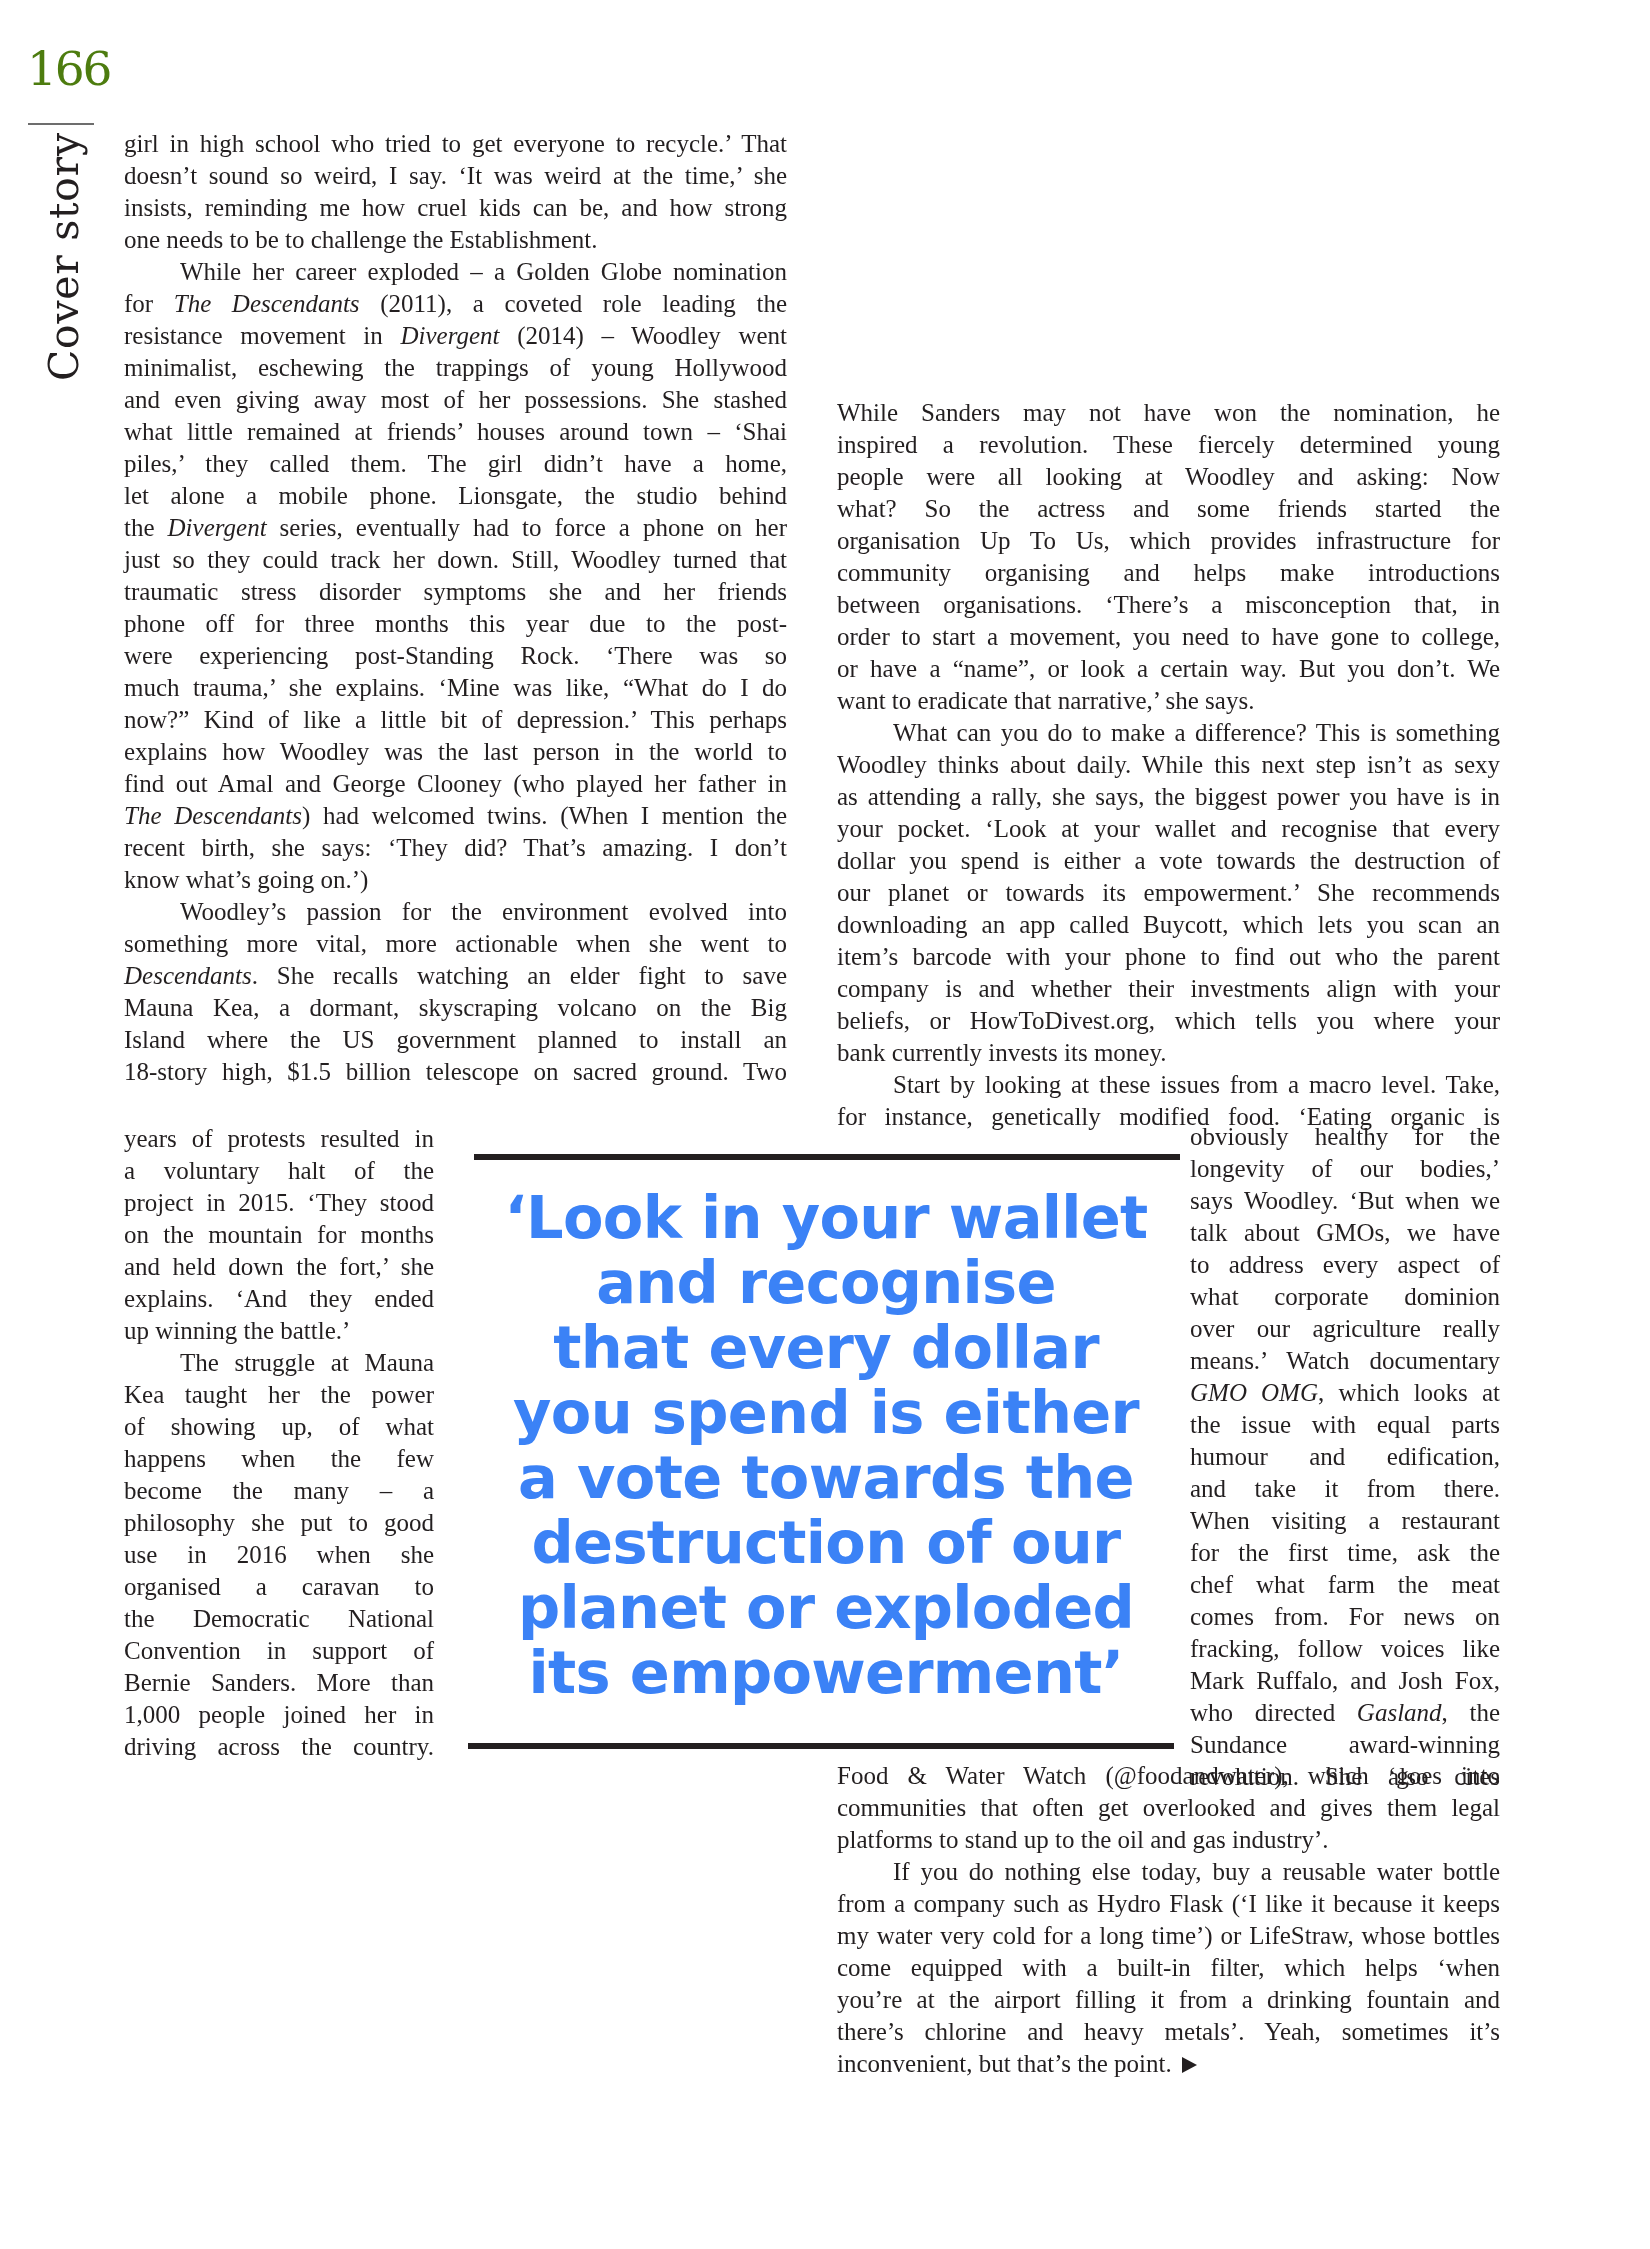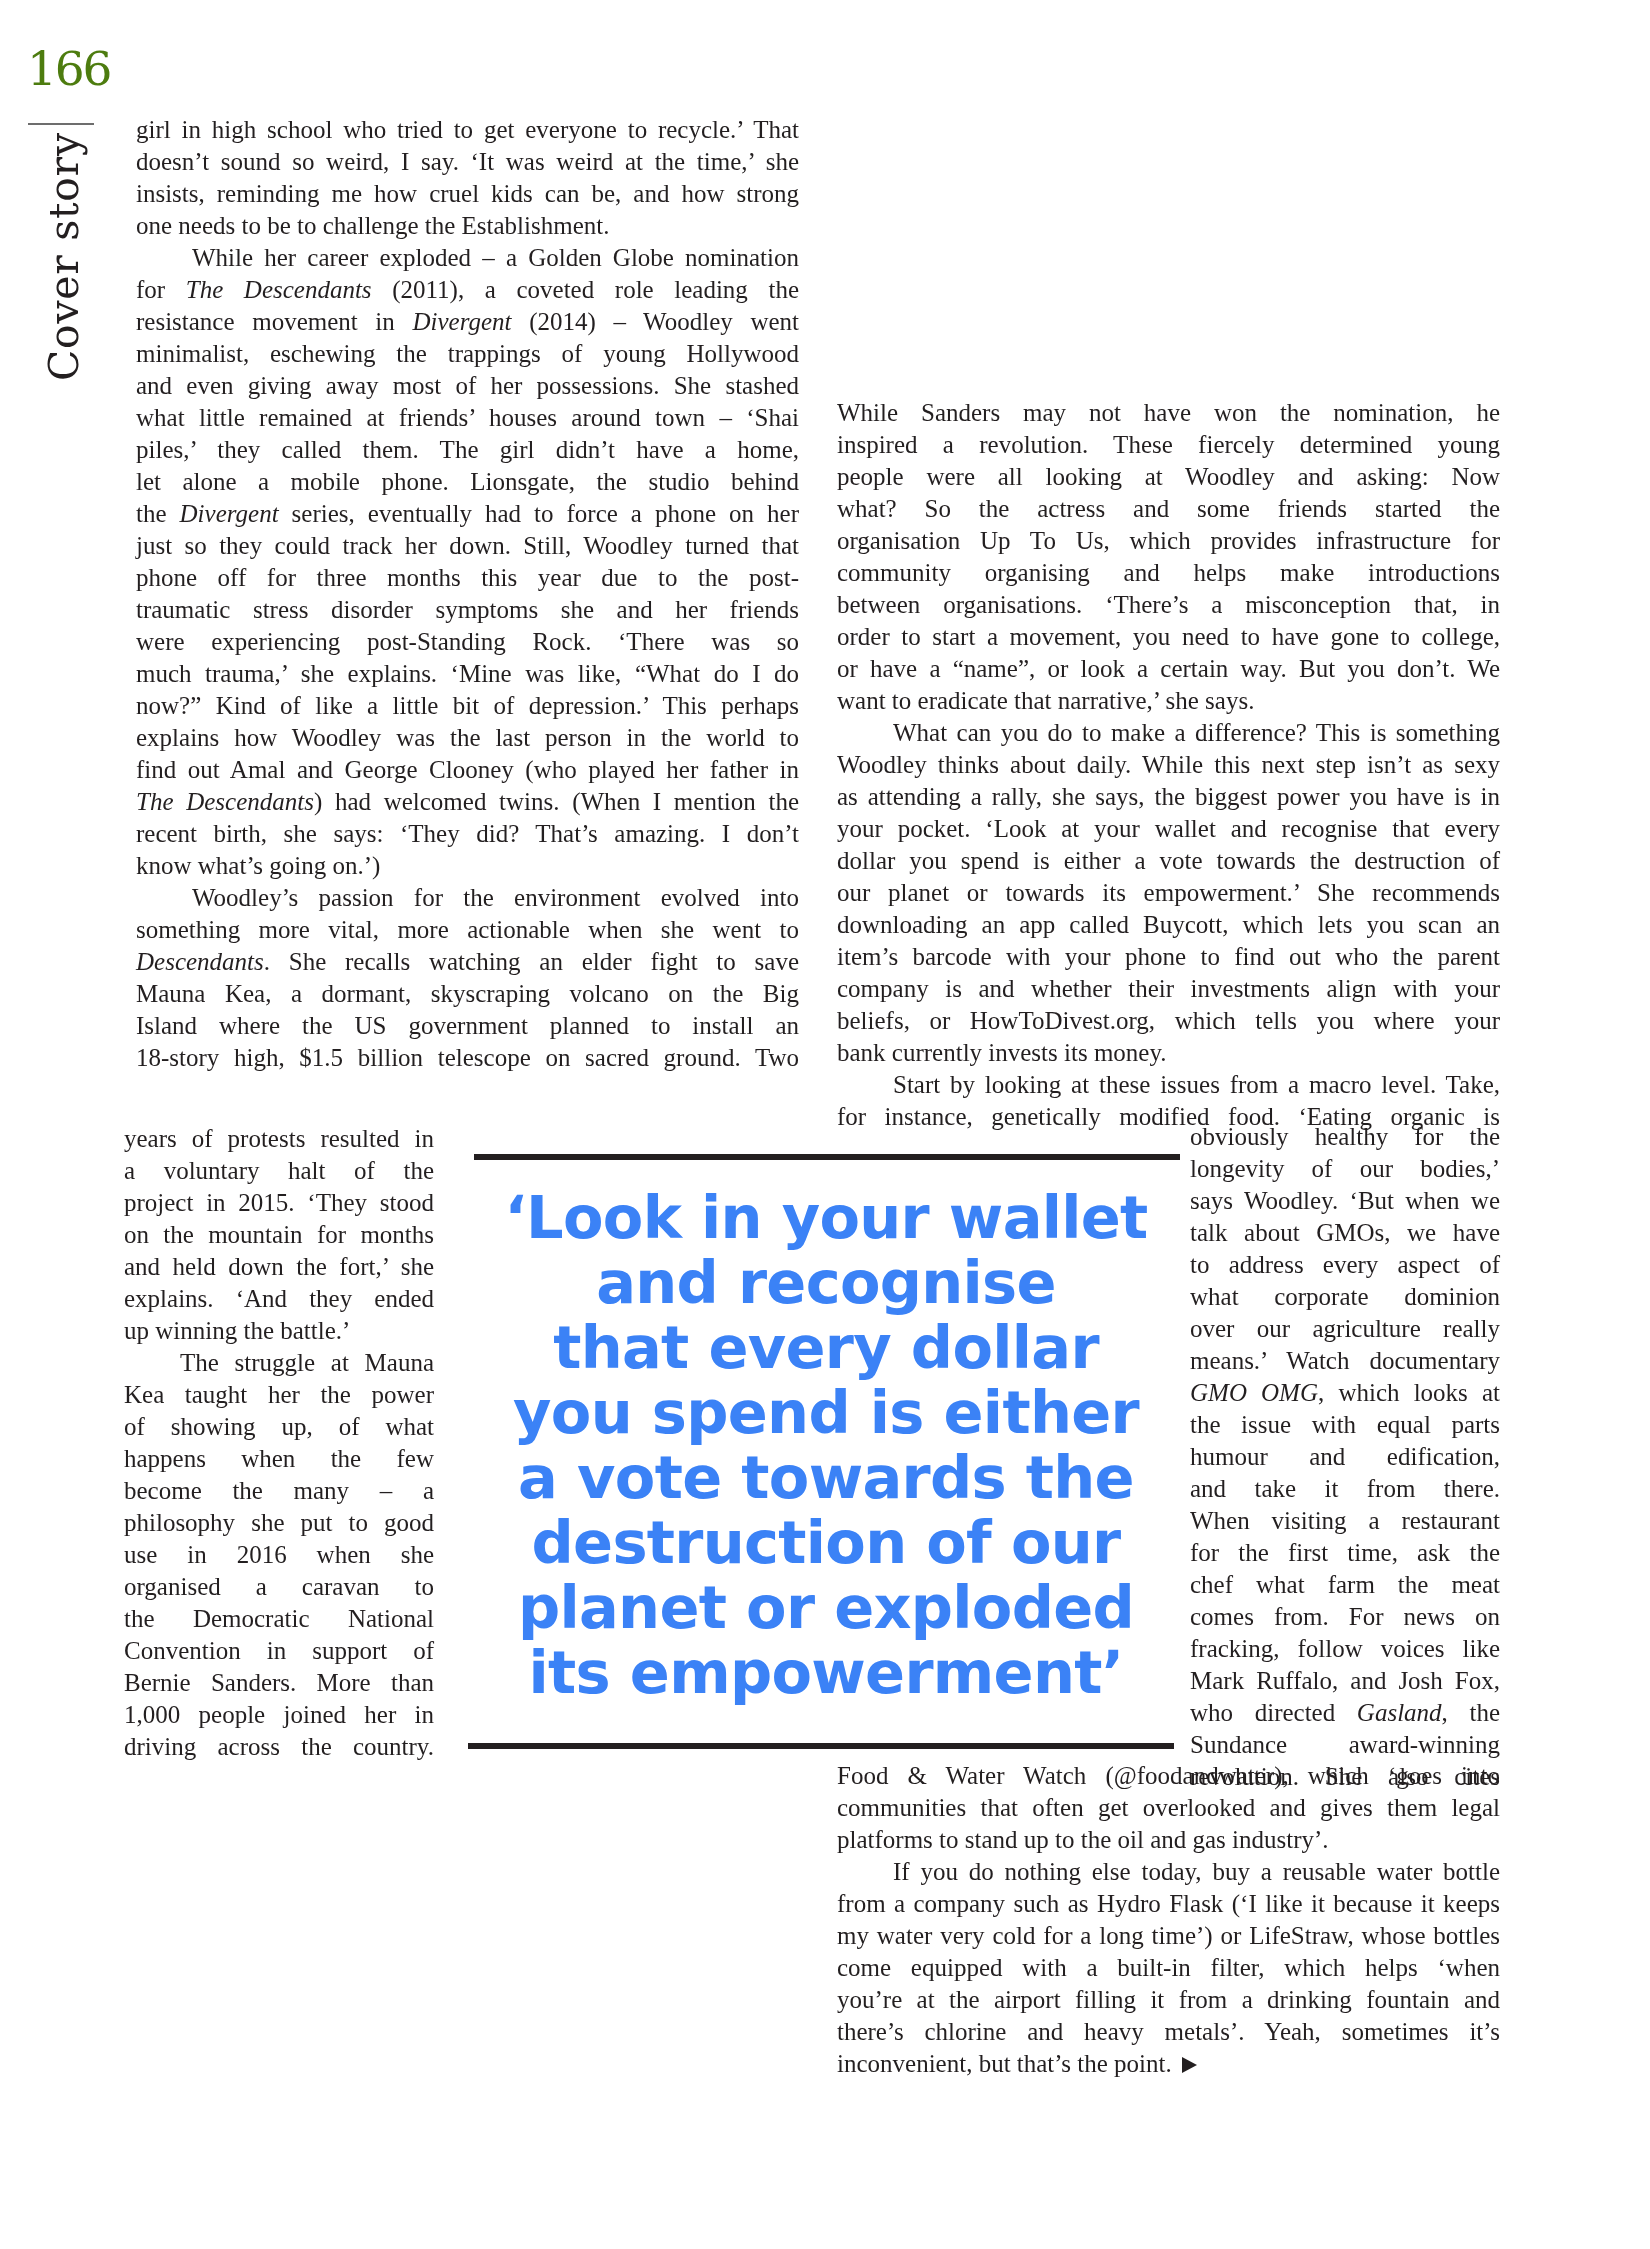--- a/index.html
+++ b/index.html
@@ -24,21 +24,21 @@
       font-family: "DejaVu Serif", "Liberation Serif", serif;
       font-size: 41px; line-height: 49px; white-space: nowrap;
       color: #231f20; letter-spacing: 0.7px;
     }
     .col {
       position: absolute;
       font-size: 25px; line-height: 32px;
       text-align: justify; hyphens: manual;
     }
     .col em { font-style: italic; }
-    .col-left-top { left: 124px; top: 114px; width: 663px; margin-left: 12px; }
+    .col-left-top { left: 124px; top: 128px; width: 663px; }
     .col-left-bottom { left: 124px; top: 1123px; width: 310px; }
     .col-right-top { left: 837px; top: 397px; width: 663px; }
     .col-right-narrow { left: 1190px; top: 1121px; width: 310px; }
     .col-right-bottom { left: 837px; top: 1760px; width: 663px; }
     .line { display: block; text-align: justify; text-align-last: justify; white-space: nowrap; }
     .line.last { text-align-last: left; }
     .line.ind { padding-left: 56px; }
     .pull-rule {
       position: absolute; height: 6.3px; background: #231f20;
     }
@@ -73,22 +73,22 @@
     <span class="line ind">While her career exploded – a Golden Globe nomination</span>
     <span class="line">for <em>The Descendants</em> (2011), a coveted role leading the</span>
     <span class="line">resistance movement in <em>Divergent</em> (2014) – Woodley went</span>
     <span class="line">minimalist, eschewing the trappings of young Hollywood</span>
     <span class="line">and even giving away most of her possessions. She stashed</span>
     <span class="line">what little remained at friends’ houses around town – ‘Shai</span>
     <span class="line">piles,’ they called them. The girl didn’t have a home,</span>
     <span class="line">let alone a mobile phone. Lionsgate, the studio behind</span>
     <span class="line">the <em>Divergent</em> series, eventually had to force a phone on her</span>
     <span class="line">just so they could track her down. Still, Woodley turned that</span>
+    <span class="line">traumatic stress disorder symptoms she and her friends</span>
     <span class="line">phone off for three months this year due to the post-</span>
-    <span class="line">traumatic stress disorder symptoms she and her friends</span>
     <span class="line">were experiencing post-Standing Rock. ‘There was so</span>
     <span class="line">much trauma,’ she explains. ‘Mine was like, “What do I do</span>
     <span class="line">now?” Kind of like a little bit of depression.’ This perhaps</span>
     <span class="line">explains how Woodley was the last person in the world to</span>
     <span class="line">find out Amal and George Clooney (who played her father in</span>
     <span class="line"><em>The Descendants</em>) had welcomed twins. (When I mention the</span>
     <span class="line">recent birth, she says: ‘They did? That’s amazing. I don’t</span>
     <span class="line last">know what’s going on.’)</span>
     <span class="line ind">Woodley’s passion for the environment evolved into</span>
     <span class="line">something more vital, more actionable when she went to</span>

